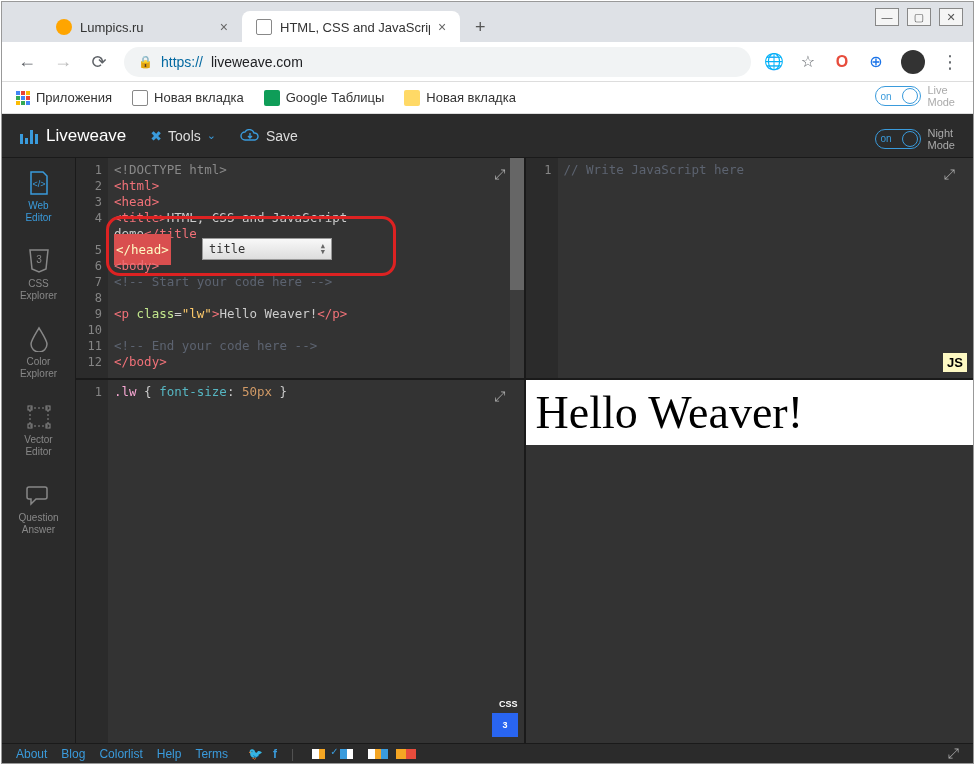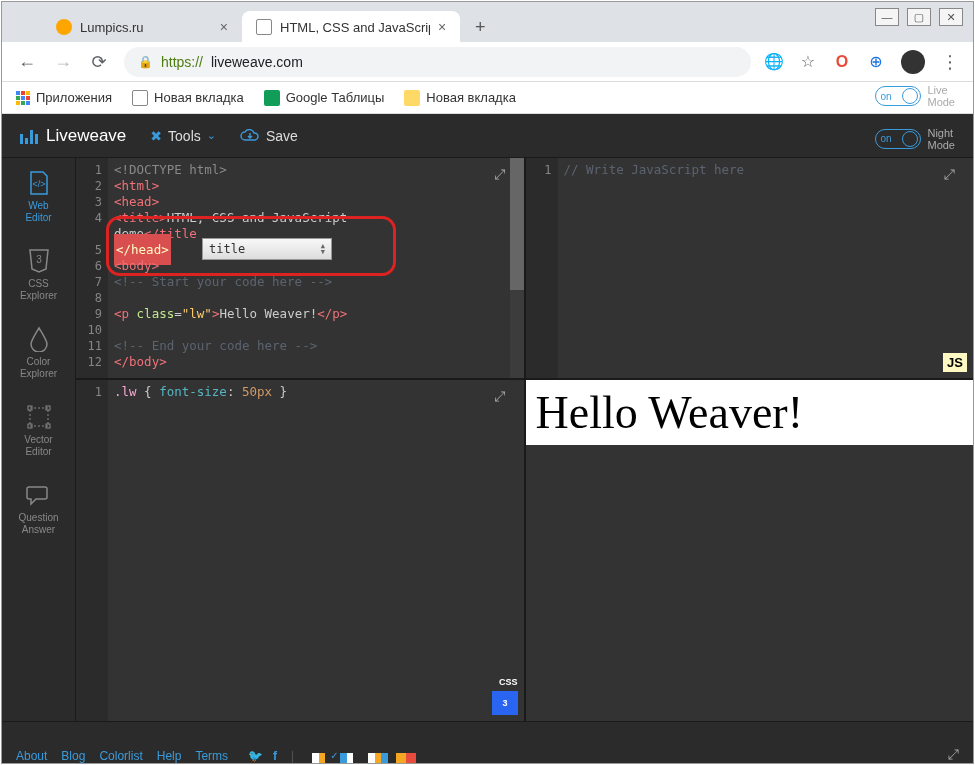--- a/index.html
+++ b/index.html
@@ -97,21 +97,21 @@
 
 
 .js-badge { position: absolute; bottom: 6px; right: 6px; background: #fef9c3; color: #000; font-weight: bold; font-size: 13px; padding: 2px 4px; }
 .css-badge { position: absolute; bottom: 6px; right: 6px; background: #2965f1; color: #fff; font-weight: bold; font-size: 11px; padding: 3px 5px; }
 .css-badge-label { position: absolute; bottom: 34px; right: 6px; color: #fff; font-size: 9px; font-weight: bold; }
 
 
 .preview { background: #fff; font-family: 'Times New Roman', serif; font-size: 46px; padding: 6px 10px; color: #000; }
 
 
-.footer { height: 42px; background: #2b2b2b; display: flex; align-items: flex-end; padding: 0 14px; gap: 14px; font-size: 12px; color: #3a9bdc; border-top: 1px solid #1a1a1a; }
+.footer { height: 20px; background: #2b2b2b; display: flex; align-items: center; padding: 9px 14px; gap: 14px; font-size: 12px; color: #3a9bdc; border-top: 1px solid #1a1a1a; }
 .footer .social { display: flex; gap: 10px; margin-left: 6px; }
 .footer .sep { color: #555; }
 .footer .stripes { display: flex; gap: 8px; margin-left: 4px; }
 .stripe { width: 20px; height: 10px; display: inline-block; }
 .stripe.s1 { background: linear-gradient(90deg,#fff 33%,#f5a623 33% 66%,#2b2b2b 66%); }
 .stripe.s2 { background: linear-gradient(90deg,#3a9bdc 33%,#fff 33% 66%,#2b2b2b 66%); position:relative;}
 .stripe.s2::before{content:"✓"; position:absolute; left:-10px; top:-3px; color:#3a9bdc; font-size:10px;}
 .stripe.s3 { background: linear-gradient(90deg,#fff 33%,#f5a623 33% 66%,#3a9bdc 66%); }
 .stripe.s4 { background: linear-gradient(90deg,#f5a623 50%,#e74c3c 50%); }
 .footer-expand { margin-left: auto; color: #aaa; font-size: 14px; }
@@ -142,21 +142,21 @@
     </div>
     <div class="new-tab">+</div>
   </div>
 
   <div class="addr-row">
     <span class="nav-btn">←</span>
     <span class="nav-btn disabled">→</span>
     <span class="nav-btn">⟳</span>
     <div class="addr-bar">
       <span class="lock">🔒</span>
-      <span style="color:#4d7c0f">https://</span>
+      <span style="color:#0369a1">https://</span>
         <span>liveweave.com</span>
     </div>
     <div class="addr-right">
       <span class="addr-icon">🌐</span>
       <span class="addr-icon">☆</span>
       <span class="addr-icon" style="color:#e74c3c;font-weight:bold;">O</span>
       <span class="addr-icon" style="color:#1a73e8;">⊕</span>
       <span class="avatar"></span>
       <span class="menu-dots">⋮</span>
     </div>

